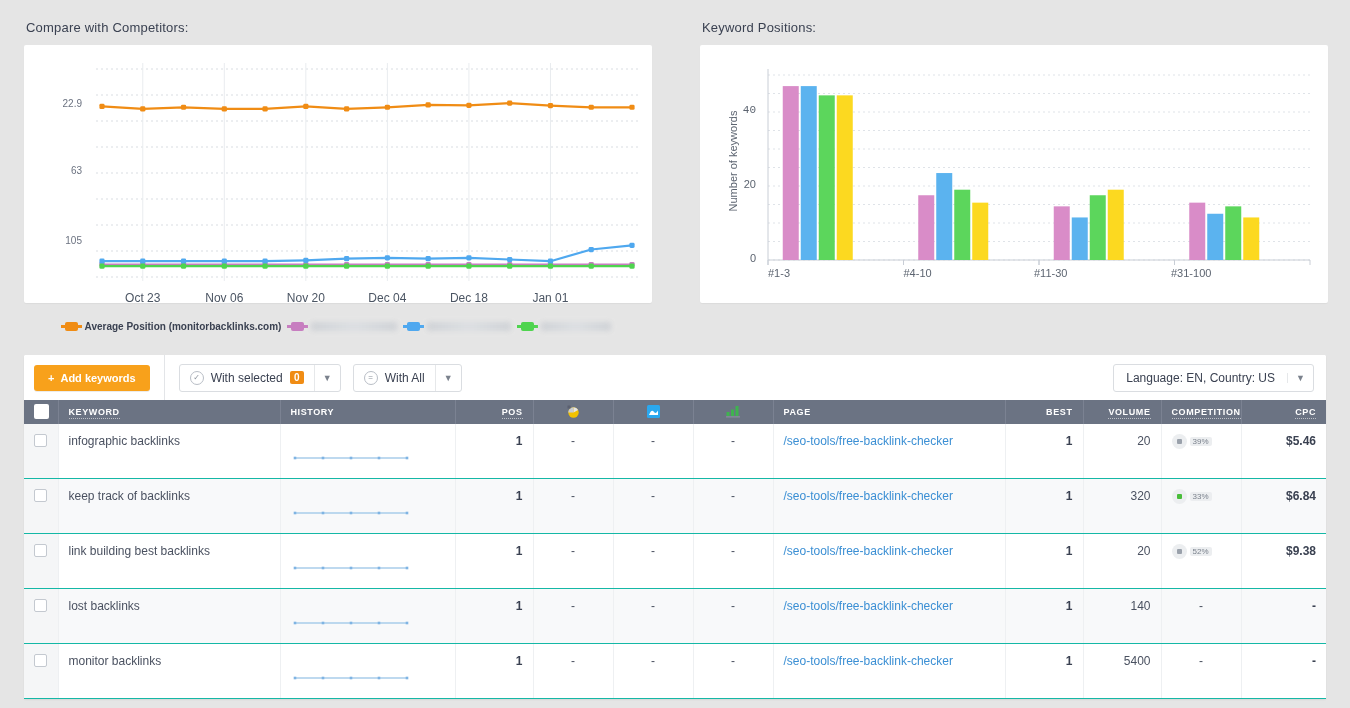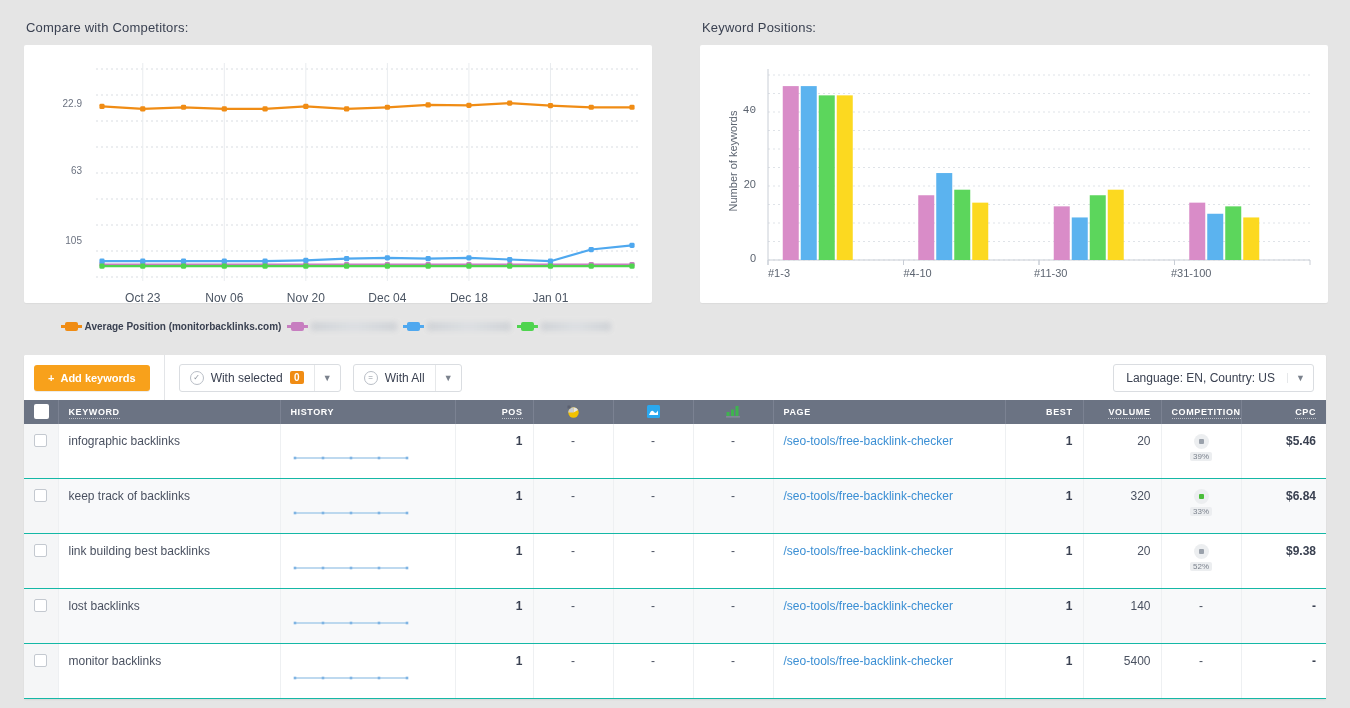--- a/index.html
+++ b/index.html
@@ -134,21 +134,21 @@
   .cbcell { width:34px; background:#f5f6f7 !important; text-align:center; }
   .cb {
     width:13px; height:13px; border:1px solid #c4c9d0; border-radius:2px;
     background:#fff; display:inline-block; cursor:pointer;
   }
   .hdr-cb {
     width:15px; height:15px; background:#fff; border-radius:2px;
     display:inline-block; cursor:pointer;
   }
   .pagelink { color:#3b8fd4; text-decoration:none; font-size:12px; }
-  .comp-wrap { display:flex; flex-direction:column; align-items:center; gap:3px; }
+  .comp-wrap { display:flex; align-items:center; gap:3px; }
   .comp-dot-bg {
     width:15px; height:15px; border-radius:50%; background:#eceef0;
     display:flex; align-items:center; justify-content:center;
   }
   .comp-dot { width:5px; height:5px; border-radius:1px; }
   .comp-pct {
     font-size:8px; color:#7b828d; background:#eceef0; border-radius:2px; padding:0 3px;
   }
   .spark { display:block; margin-top:14px; }
 </style>

